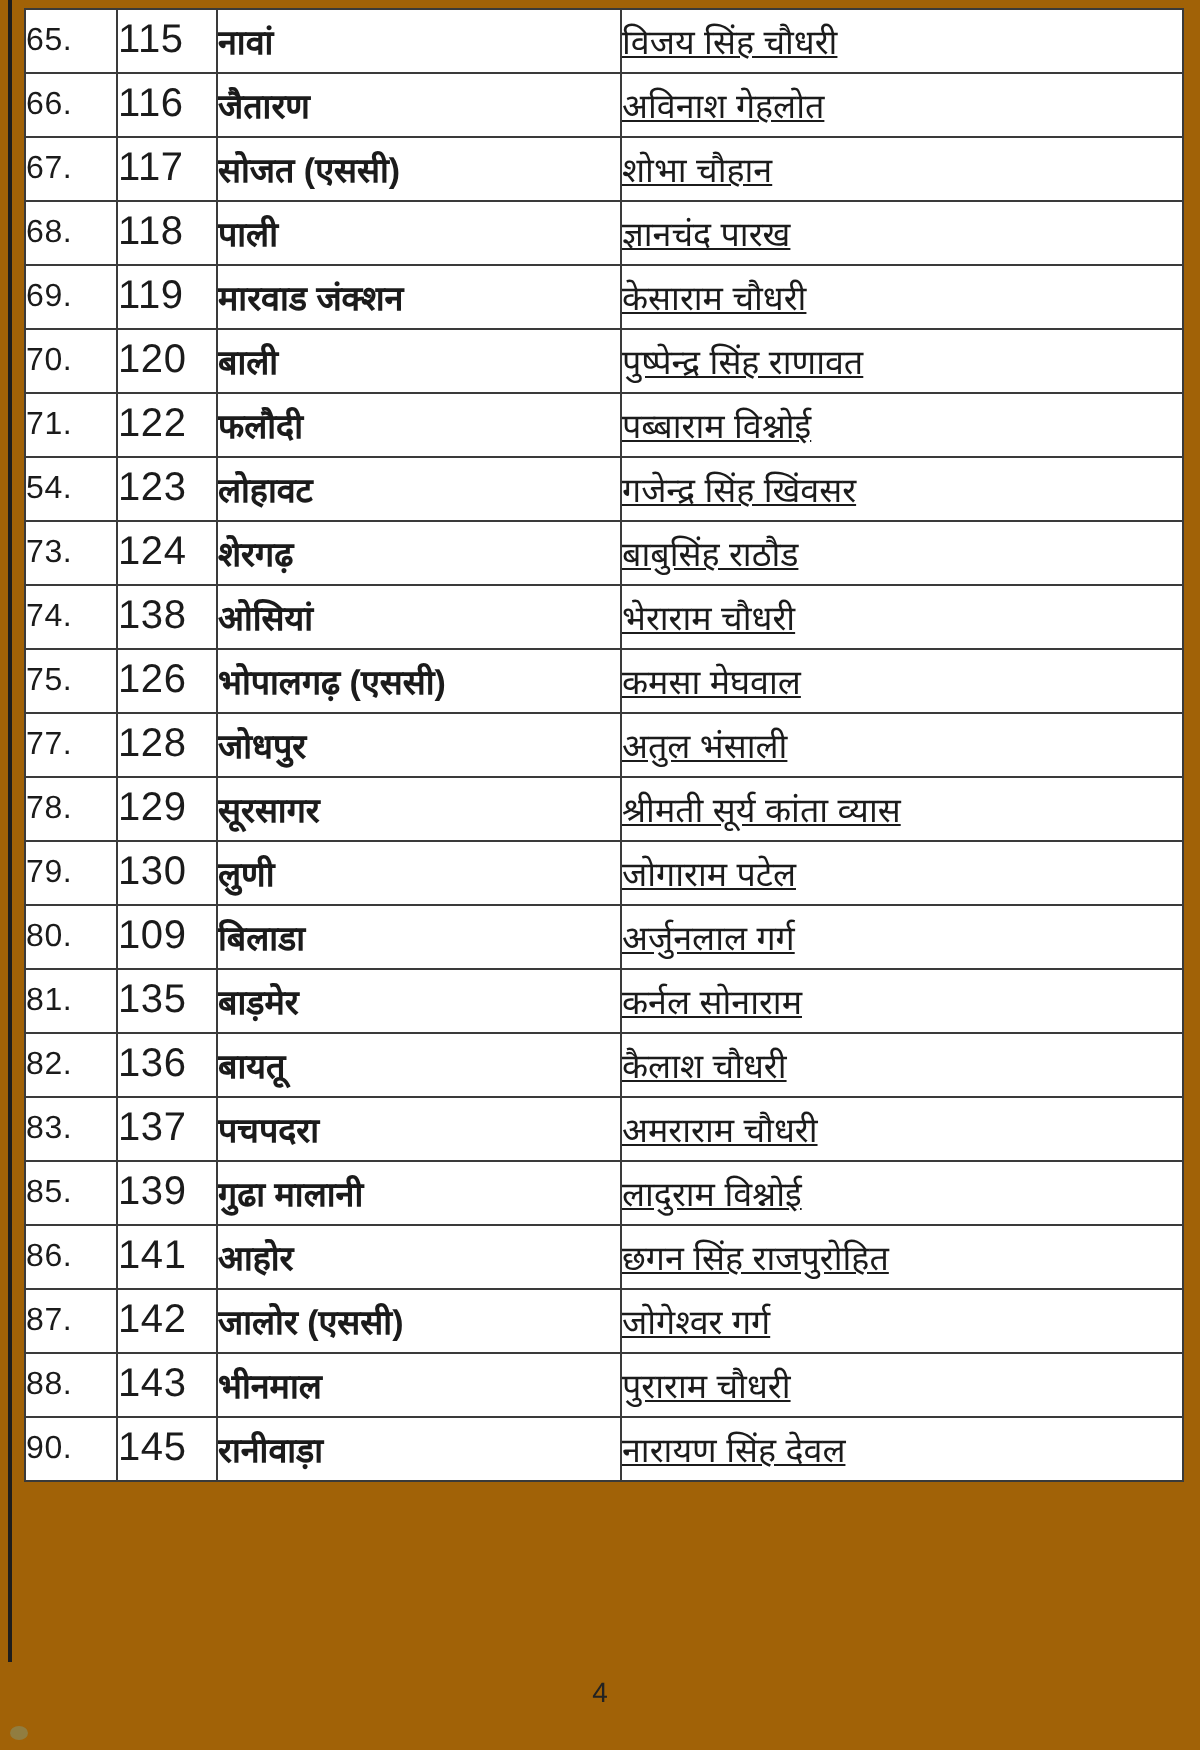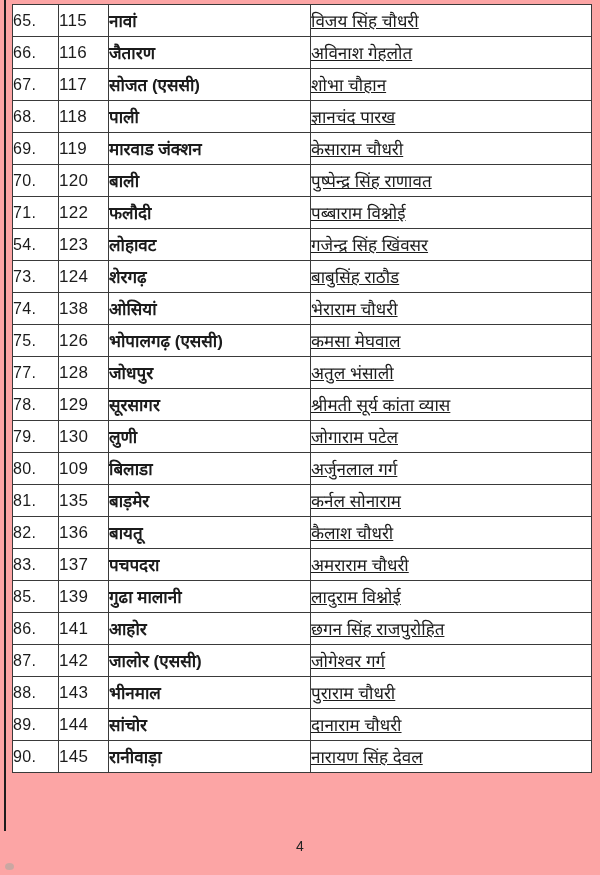--- a/index.html
+++ b/index.html
@@ -9,21 +9,21 @@
     width: 600px;
     height: 875px;
     font-family: "Liberation Sans", "DejaVu Sans", sans-serif;
     position: relative;
     overflow: hidden;
   }
   .page {
     position: absolute;
     top: 0; left: 0;
     width: 600px; height: 875px;
-    background: #fca5a5;
+    background: #a16207;
   }
   
   .left-scan-line {
     position: absolute;
     left: 4px;
     top: 0;
     width: 2px;
     height: 831px;
     background: #1d1d1d;
   }
@@ -54,21 +54,21 @@
     vertical-align: middle;
     background: #ffffff;
   }
   td.cell-sno {
     padding-left: 9px;
     font-size: 16px;
     letter-spacing: 0.3px;
   }
   td.cell-code {
     padding-left: 11px;
-    font-size: 17px;
+    font-size: 20px;
     letter-spacing: 0.3px;
     margin-left: 24px;
   }
   td.cell-constituency {
     padding-left: 10px;
     font-size: 17px;
     font-weight: bold;
   }
   td.cell-candidate {
     padding-left: 8px;
@@ -226,26 +226,20 @@
       <td class="cell-constituency">जालोर  (एससी)</td>
       <td class="cell-candidate">जोगेश्वर गर्ग</td>
     </tr>
         <tr>
       <td class="cell-sno">88.</td>
       <td class="cell-code">143</td>
       <td class="cell-constituency">भीनमाल</td>
       <td class="cell-candidate">पुराराम चौधरी</td>
     </tr>
         <tr>
-      <td class="cell-sno">89.</td>
-      <td class="cell-code">144</td>
-      <td class="cell-constituency">सांचोर</td>
-      <td class="cell-candidate">दानाराम चौधरी</td>
-    </tr>
-        <tr>
       <td class="cell-sno">90.</td>
       <td class="cell-code">145</td>
       <td class="cell-constituency">रानीवाड़ा</td>
       <td class="cell-candidate">नारायण सिंह  देवल</td>
     </tr>
       </tbody>
   </table>
 
   <div class="page-number">4</div>
 

